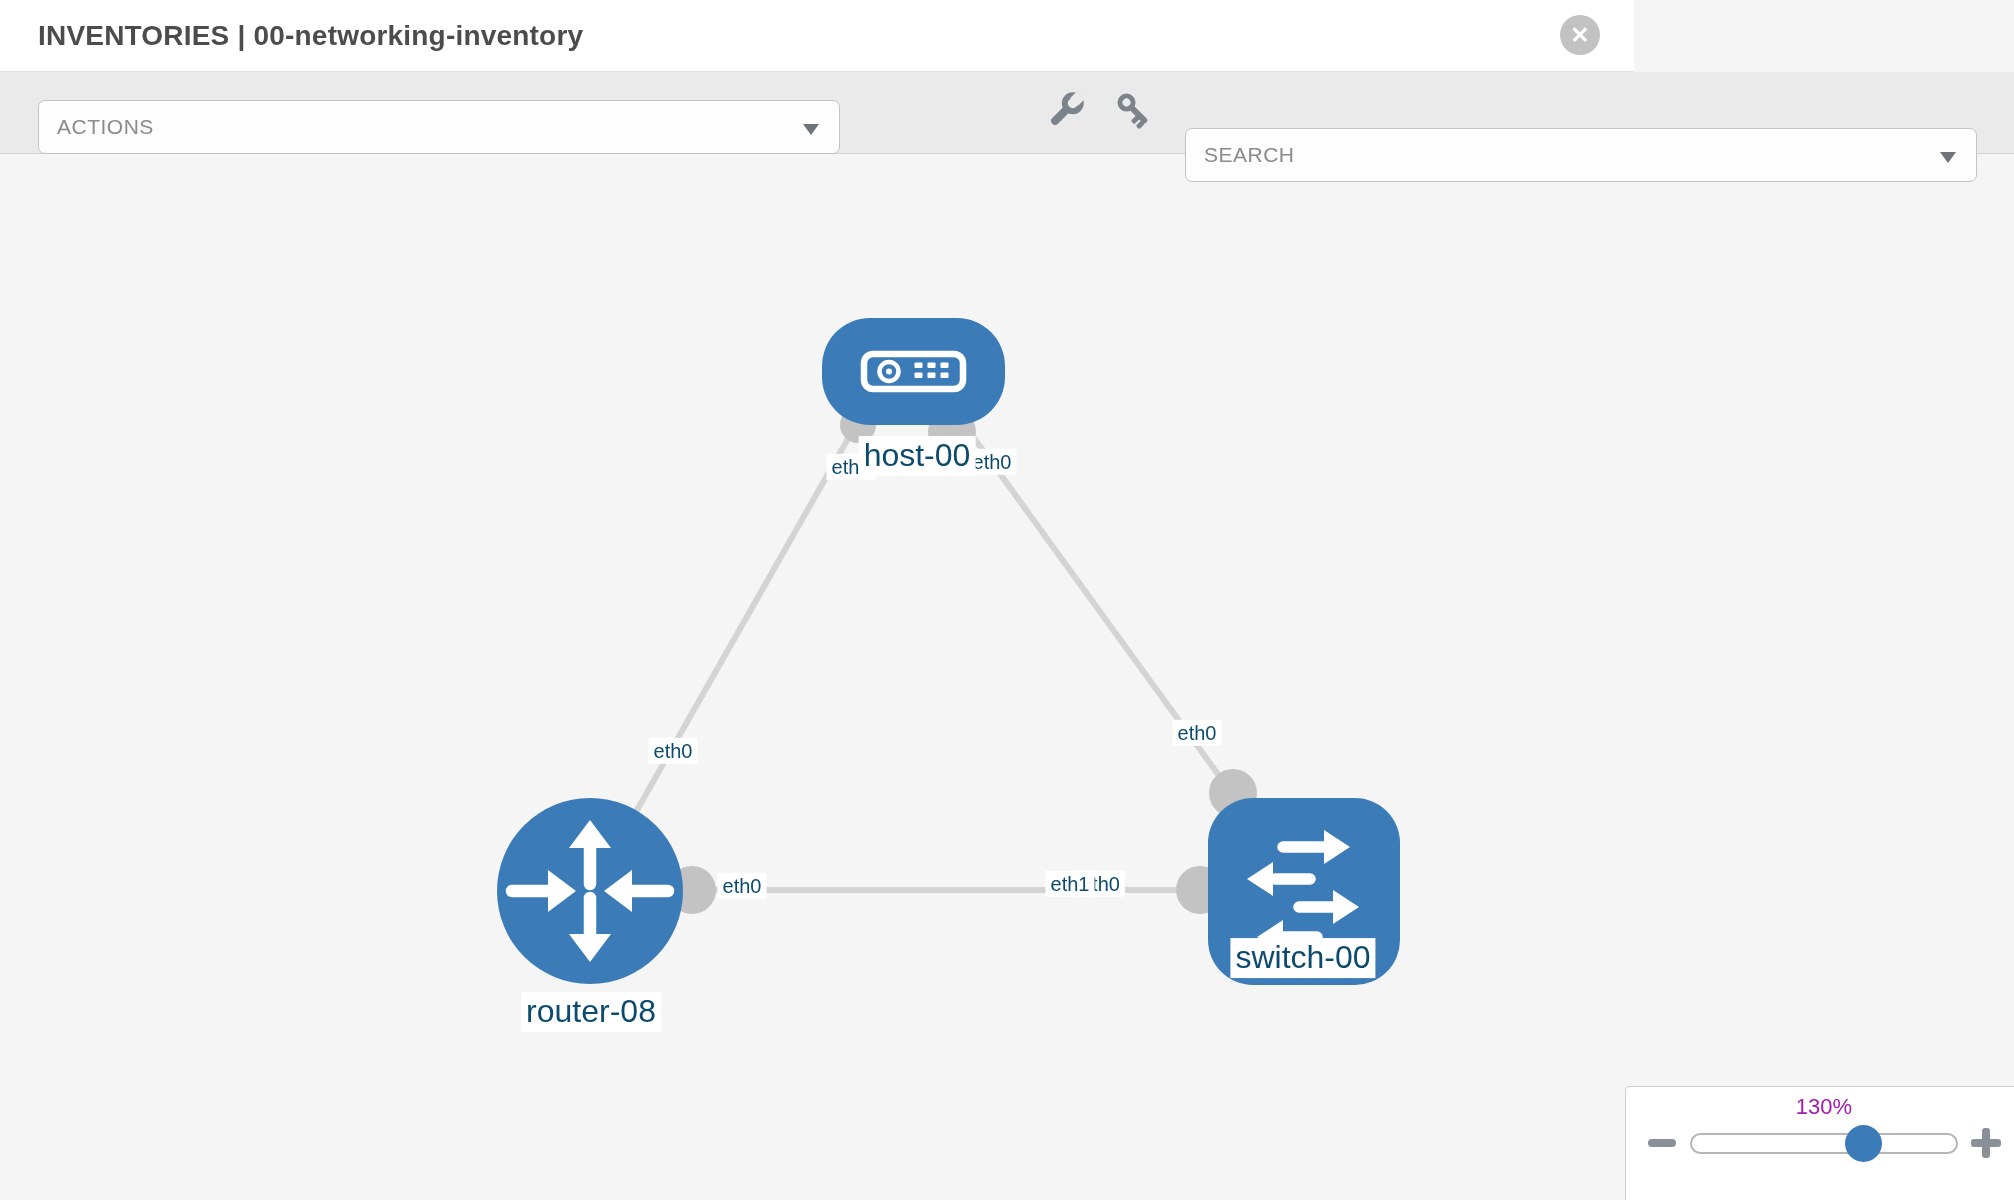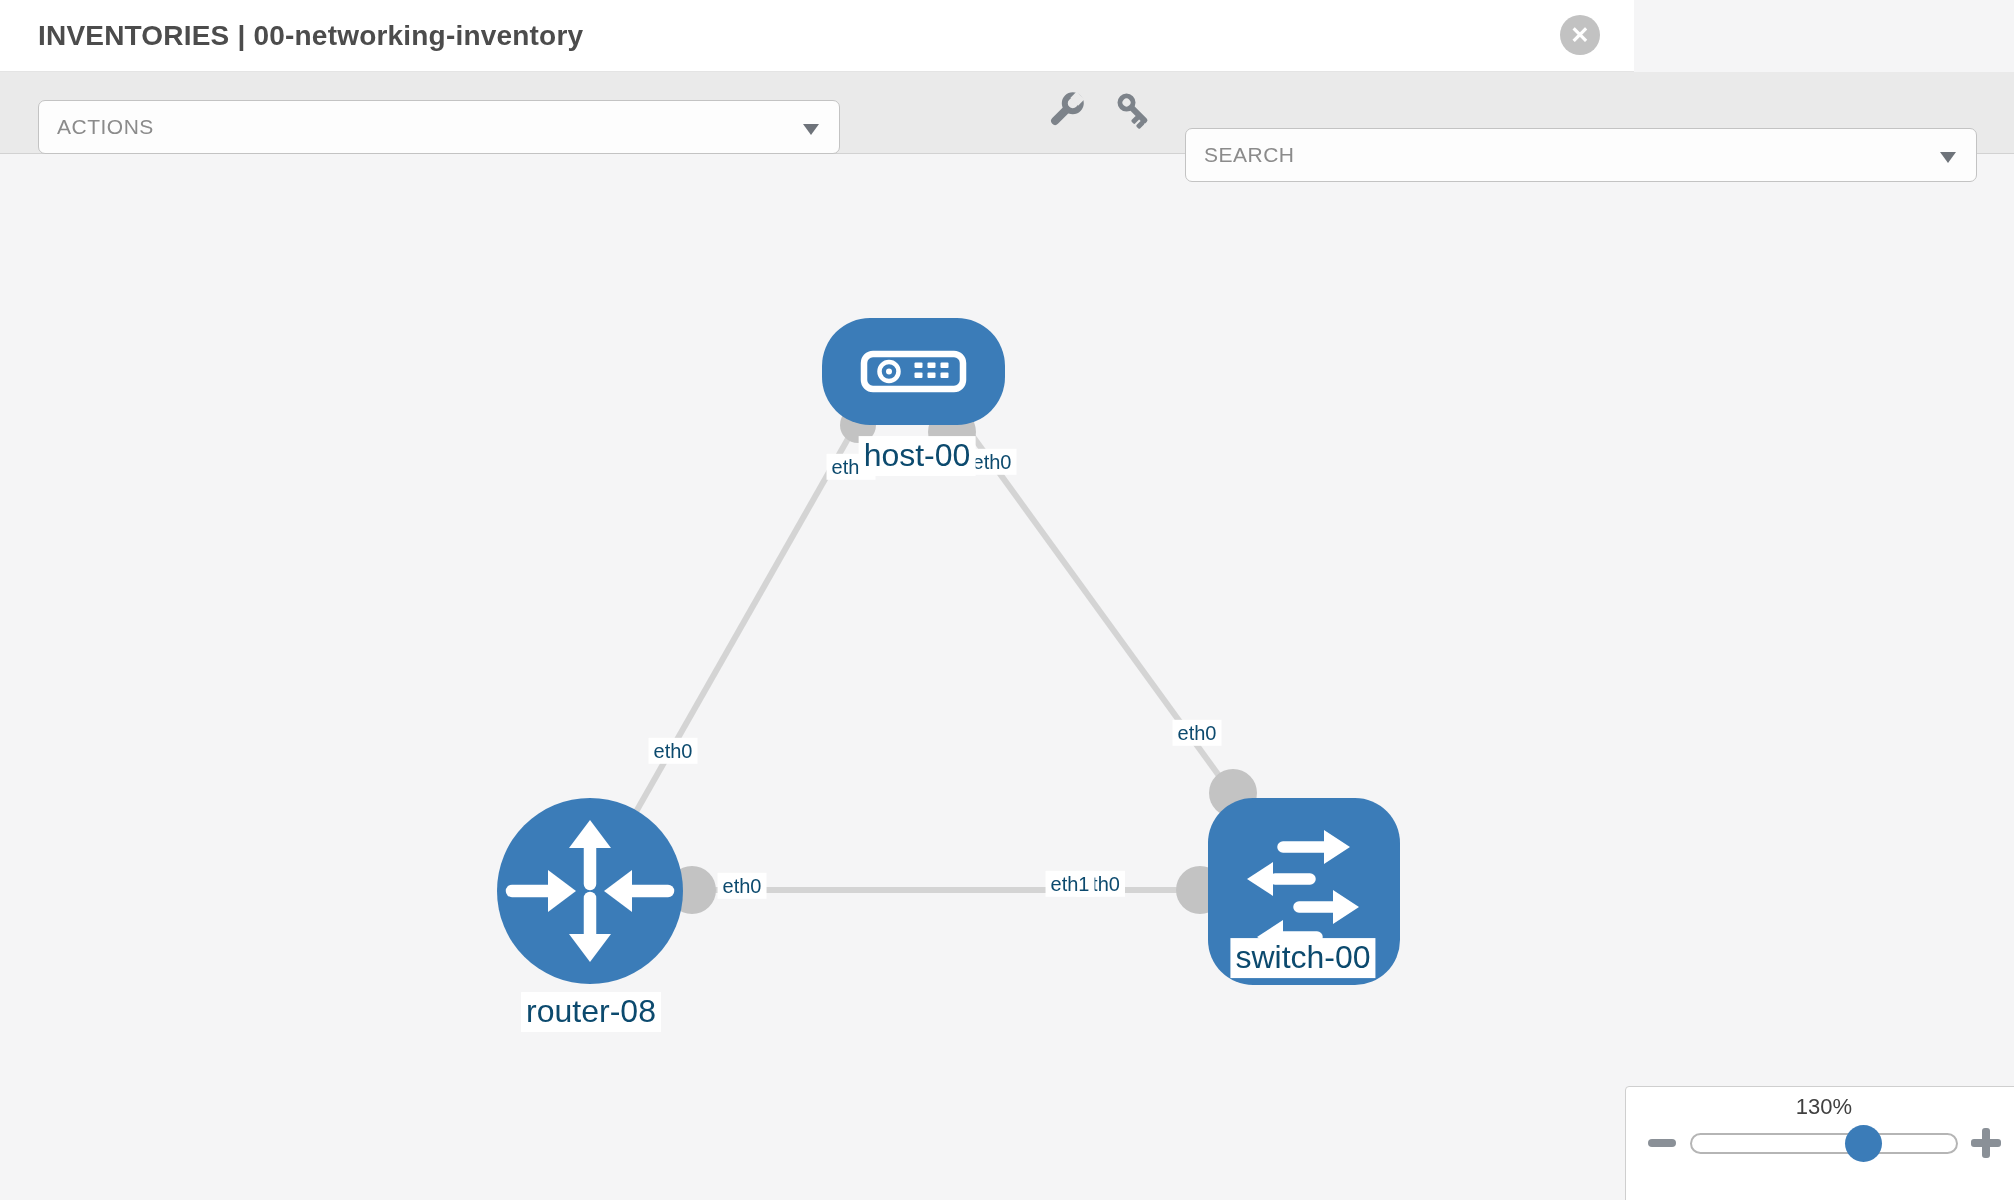--- a/index.html
+++ b/index.html
@@ -31,21 +31,21 @@
   .link-line{stroke:#d4d4d4;stroke-width:6;}
   .port{fill:#c3c3c3;}
   .icon-stroke{stroke:#ffffff;fill:none;}
   .chip{position:absolute;background:#ffffff;color:#0c4a6e;white-space:nowrap;padding:2px 5px;line-height:1.12;}
   .node-chip{font-size:32px;transform:translate(-50%,-50%);}
   .if-chip{font-size:20px;transform:translate(-50%,-50%);}
   .if-chip-left{transform:translate(0,-50%);}
   
   .zoom-panel{position:absolute;left:1625px;top:1086px;width:400px;height:130px;background:#ffffff;
     border:1px solid #cfcfcf;border-radius:4px;box-sizing:border-box;}
-  .zoom-level{position:absolute;left:1690px;top:1094px;width:268px;text-align:center;font-size:22px;color:#404040;}
+  .zoom-level{position:absolute;left:1690px;top:1094px;width:268px;text-align:center;font-size:22px;color:#a21caf;}
   .zoom-minus{position:absolute;left:1648px;top:1139px;width:28px;height:8px;border-radius:4px;background:#8a9097;cursor:pointer;}
   .zoom-track{position:absolute;left:1690px;top:1133px;width:268px;height:21px;border:2px solid #b5b5b5;border-radius:11px;background:#ffffff;box-sizing:border-box;cursor:pointer;}
   .zoom-handle{position:absolute;left:1845px;top:1125px;width:37px;height:37px;border-radius:50%;background:#3b7cb8;cursor:grab;}
   .zoom-plus-h{position:absolute;left:1971px;top:1139px;width:30px;height:8px;border-radius:3px;background:#8a9097;cursor:pointer;}
   .zoom-plus-v{position:absolute;left:1982px;top:1128px;width:8px;height:30px;border-radius:3px;background:#8a9097;cursor:pointer;}
 </style>
 </head>
 <body>
 
 <div class="app">

